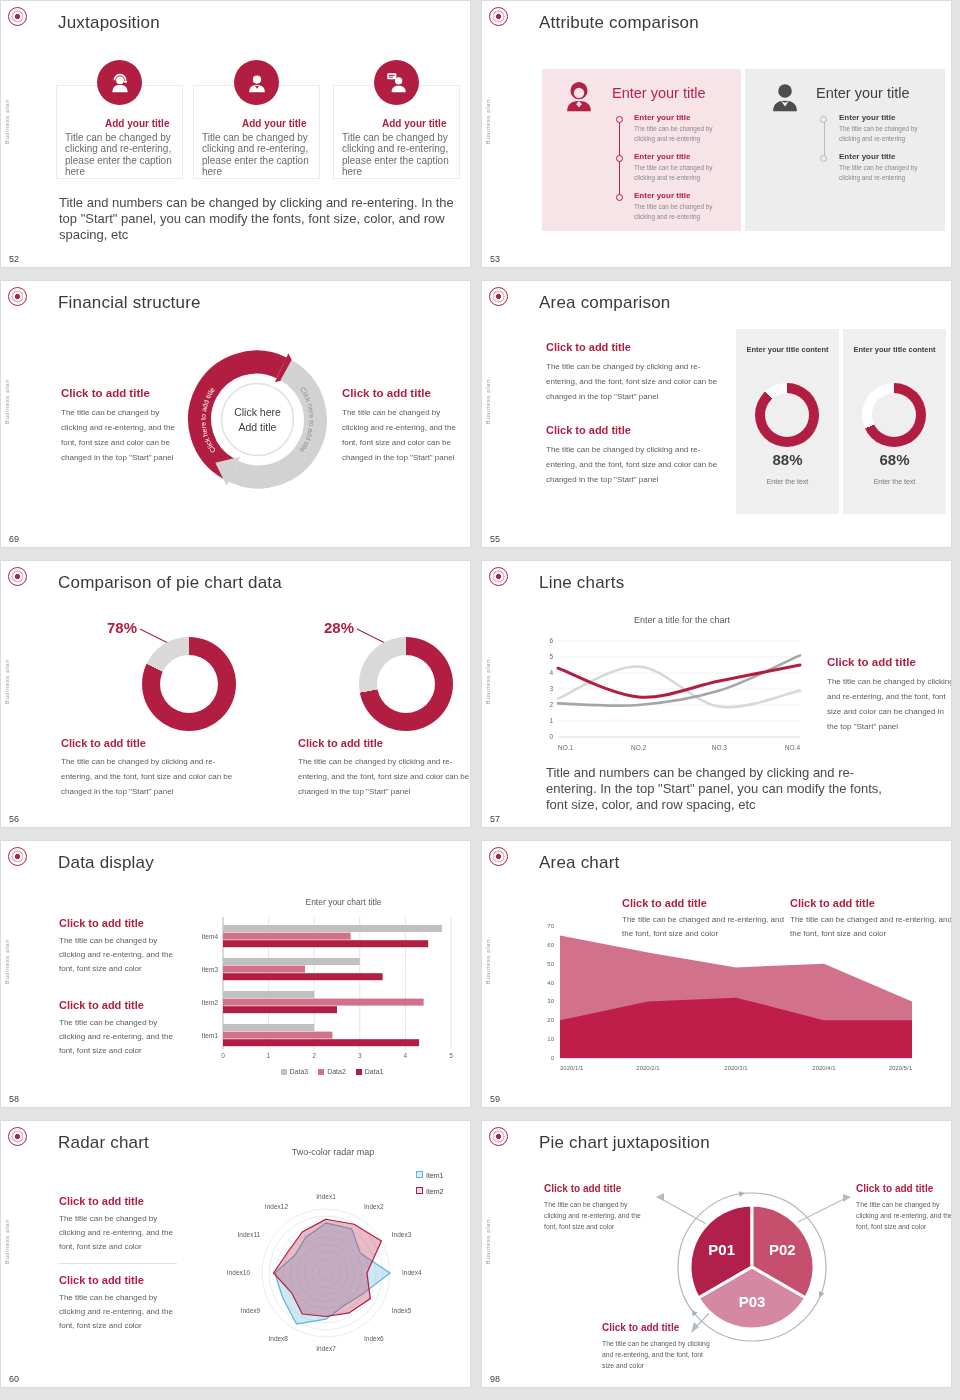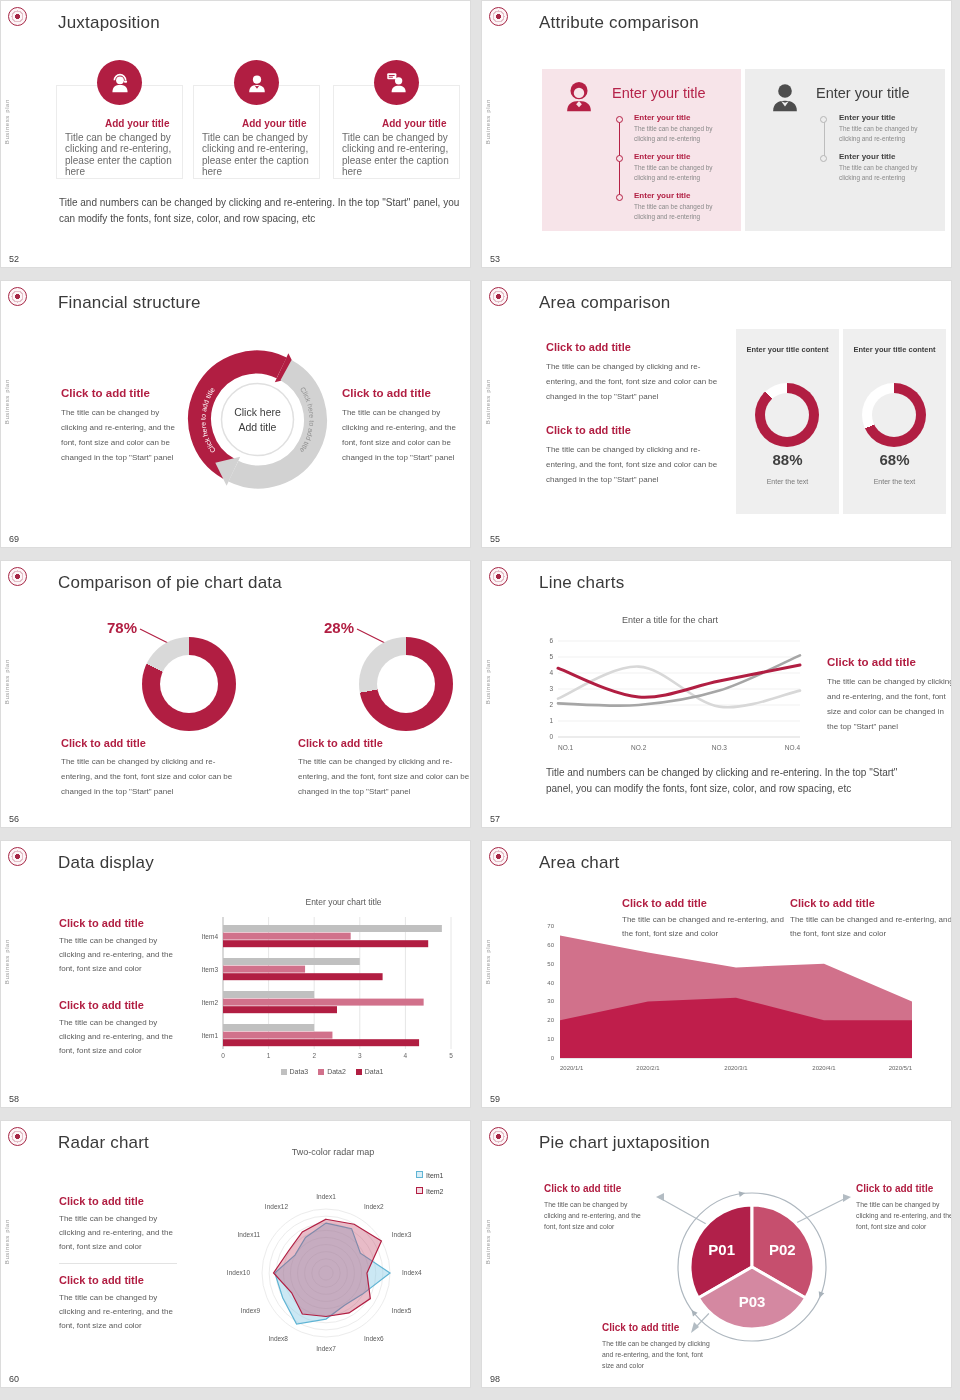--- a/index.html
+++ b/index.html
@@ -10,21 +10,21 @@
   .abs{position:absolute;}
   .stitle{position:absolute;left:57px;top:12px;font-size:17px;color:#3a3a3a;letter-spacing:.2px;}
   .pnum{position:absolute;left:8px;bottom:3px;font-size:9px;color:#404040;}
   .vtext{position:absolute;left:3px;top:98px;writing-mode:vertical-rl;transform:rotate(180deg);
          font-size:6px;color:#9a9a9a;letter-spacing:.6px;}
   .logo{position:absolute;left:7px;top:6px;width:17px;height:17px;border-radius:50%;
         border:1.6px solid #a62746;
         background:radial-gradient(circle,#a62746 0 2.5px,#fdf5f7 2.5px 4.5px,rgba(166,39,70,.3) 4.5px 6px,#fdf5f7 6px);}
   .hc{position:absolute;font-weight:bold;color:#b11e42;font-size:11px;}
   .bd{position:absolute;color:#5c5c5c;font-size:8px;line-height:15px;}
-  .note{position:absolute;color:#4a4a4a;font-size:10px;line-height:16px;}
+  .note{position:absolute;color:#4a4a4a;font-size:13px;line-height:16px;}
   svg{position:absolute;}
   svg text{font-family:"Liberation Sans",sans-serif;}
   
   .card52{position:absolute;top:84px;width:127px;height:94px;border:1px solid #ececec;background:#fff;box-sizing:border-box;}
   .icon52{position:absolute;top:59px;width:45px;height:45px;border-radius:50%;background:#b11e42;
           display:flex;align-items:center;justify-content:center;}
   .ct52{position:absolute;top:117px;font-weight:bold;font-size:10px;color:#b11e42;margin-left:40px;}
   .cb52{position:absolute;top:131px;width:109px;font-size:10px;line-height:11.3px;color:#6b6b6b;}
   
   .panel{position:absolute;top:68px;height:162px;}
@@ -202,21 +202,21 @@
   <div class="bd" style="left:60px;top:193px;width:178px">The title can be changed by clicking and re-entering, and the font, font size and color can be changed in the top "Start" panel</div>
   <div class="hc" style="left:297px;top:176px">Click to add title</div>
   <div class="bd" style="left:297px;top:193px;width:178px">The title can be changed by clicking and re-entering, and the font, font size and color can be changed in the top "Start" panel</div>
   <div class="pnum">56</div>
 </div>
 
 <div class="cell" style="left:481px;top:560px">
   <div class="logo"></div>
   <div class="vtext">Business plan</div>
   <div class="stitle">Line charts</div>
-  <div class="ctitle" style="left:68px;top:54px;width:240px">Enter a title for the chart</div>
+  <div class="ctitle" style="left:80px;top:54px;width:240px">Enter a title for the chart</div>
   <svg id="lineChart" style="left:56px;top:72px" width="270" height="124" viewBox="0 0 270 124">
       <line x1="20" y1="104" x2="262" y2="104" stroke="#d9d9d9" stroke-width="1"></line>
       <text x="15" y="106" font-size="6.5" fill="#666" text-anchor="end">0</text>
       <line x1="20" y1="88" x2="262" y2="88" stroke="#f1f1f1" stroke-width="1"></line>
       <text x="15" y="90" font-size="6.5" fill="#666" text-anchor="end">1</text>
       <line x1="20" y1="72" x2="262" y2="72" stroke="#f1f1f1" stroke-width="1"></line>
       <text x="15" y="74" font-size="6.5" fill="#666" text-anchor="end">2</text>
       <line x1="20" y1="56" x2="262" y2="56" stroke="#f1f1f1" stroke-width="1"></line>
       <text x="15" y="58" font-size="6.5" fill="#666" text-anchor="end">3</text>
       <line x1="20" y1="40" x2="262" y2="40" stroke="#f1f1f1" stroke-width="1"></line>

